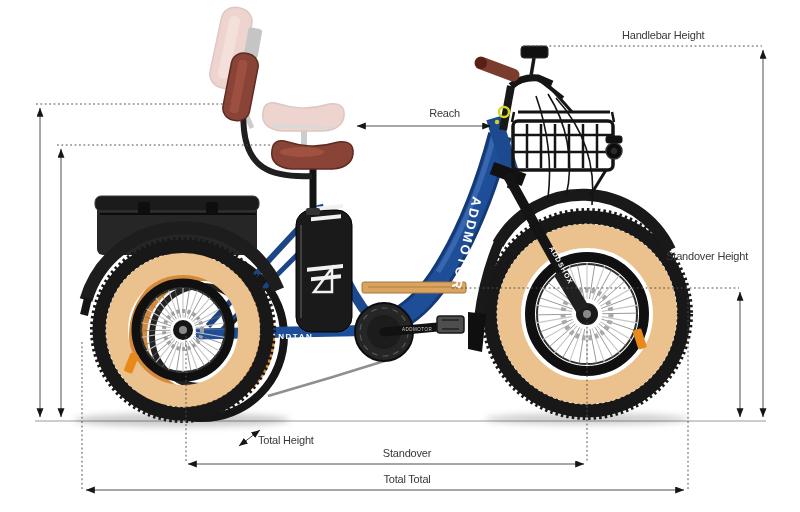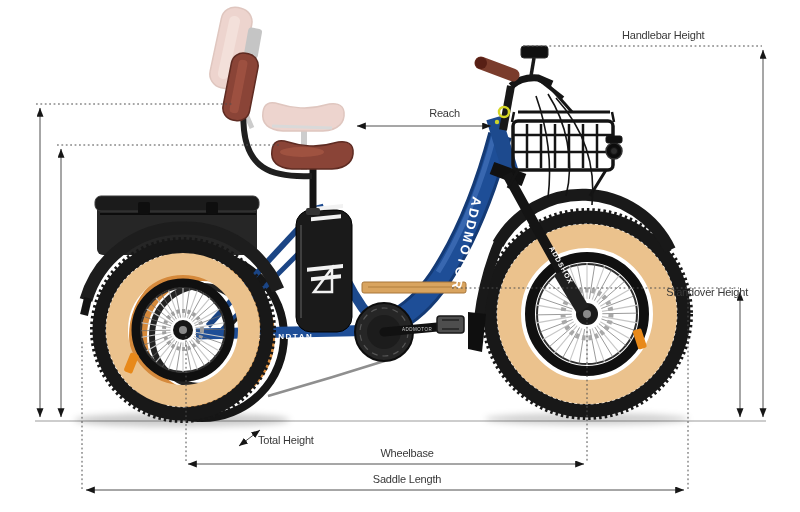--- a/index.html
+++ b/index.html
@@ -1,21 +1,21 @@
 <!DOCTYPE html>
 <html><head>
 <meta charset="utf-8">
 <style>
   html,body{margin:0;padding:0;background:#fff;}
   .stage{position:relative;width:800px;height:512px;background:#fff;overflow:hidden;
          font-family:"Liberation Sans",sans-serif;}
   .stage svg{position:absolute;left:0;top:0;}
   .dim-label{position:absolute;font-size:11px;color:#383838;letter-spacing:-0.2px;
              line-height:18px;white-space:nowrap;}
-  .dim-label.wrap{white-space:normal;margin-top:36px;}
+  .dim-label.wrap{white-space:normal;}
 </style>
 </head>
 <body>
 
 <div class="stage">
 
 <svg width="800" height="512" viewBox="0 0 800 512">
   <defs>
     <marker id="ah" markerWidth="11" markerHeight="9" refX="8.8" refY="3.5" orient="auto-start-reverse" markerUnits="userSpaceOnUse">
       <path d="M0,0 L9,3.5 L0,7 Z" fill="#161616"></path>
@@ -242,16 +242,16 @@
     <line x1="239" y1="446" x2="260" y2="430" marker-start="url(#ah)" marker-end="url(#ah)"></line>
     <line x1="188" y1="464" x2="584" y2="464" marker-start="url(#ah)" marker-end="url(#ah)"></line>
     <line x1="86" y1="490" x2="684" y2="490" marker-start="url(#ah)" marker-end="url(#ah)"></line>
   </g>
 </svg>
 
 <div class="dim-label" style="left:622px;top:26px">Handlebar Height</div>
 <div class="dim-label" style="left:396px;top:104px;width:64px;text-align:right">Reach</div>
 <div class="dim-label wrap" style="left:654px;top:247px;width:94px;text-align:right">Standover Height</div>
 <div class="dim-label" style="left:258px;top:431px">Total Height</div>
-<div class="dim-label" style="left:347px;top:444px;width:120px;text-align:center">Wheelbase</div>
-<div class="dim-label" style="left:337px;top:470px;width:140px;text-align:center">Saddle Length</div>
+<div class="dim-label" style="left:347px;top:444px;width:120px;text-align:center">Standover</div>
+<div class="dim-label" style="left:337px;top:470px;width:140px;text-align:center">Total Total</div>
 
 </div>
 
 </body></html>

